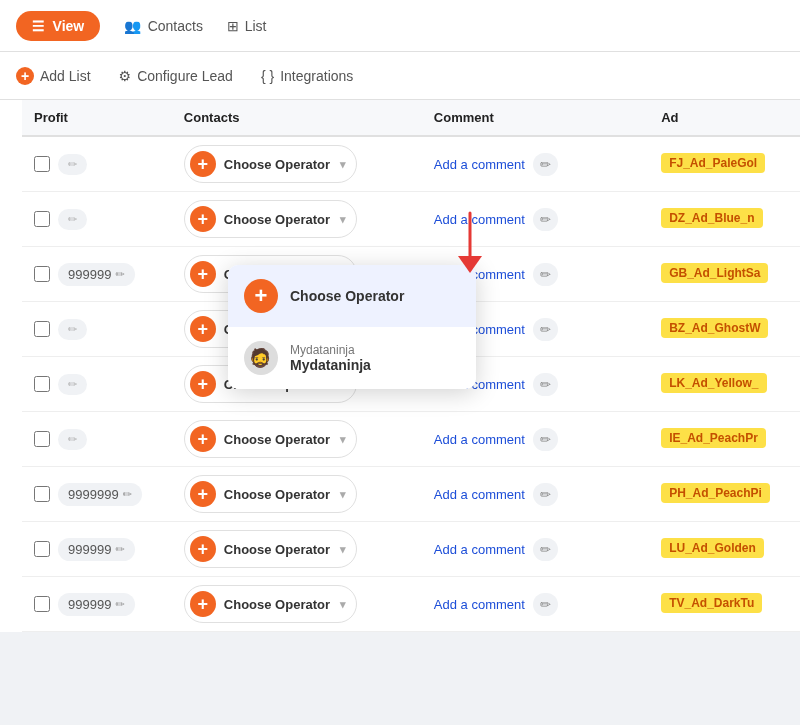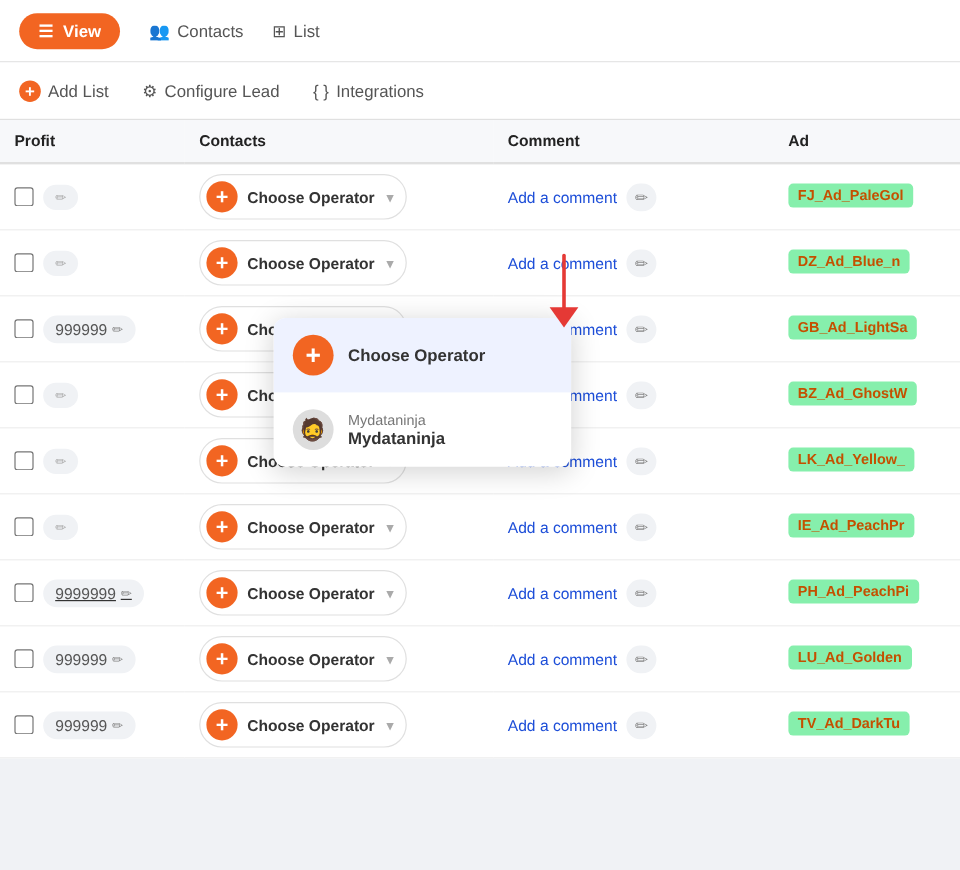--- a/index.html
+++ b/index.html
@@ -70,20 +70,21 @@
       justify-content: center;
       font-size: 14px;
       font-weight: bold;
     }
 
     
     .table-wrapper {
       background: white;
       overflow-x: hidden;
       position: relative;
+      padding-left: 22px;
     }
     table {
       width: 100%;
       border-collapse: collapse;
     }
     thead th {
       background: #f7f8fa;
       border-bottom: 2px solid #e0e0e0;
       padding: 10px 12px;
       text-align: left;
@@ -152,21 +153,21 @@
       color: #aaa;
       font-size: 11px;
       margin-left: 2px;
     }
 
     
     .comment-text { color: #1d4ed8; font-size: 13px; }
 
     
     .ad-cell {
-      background: #86efac;
+      background: #fde047;
       color: #c45000;
       font-size: 12px;
       font-weight: 600;
       padding: 3px 8px;
       border-radius: 4px;
       white-space: nowrap;
       max-width: 120px;
       overflow: hidden;
       text-overflow: ellipsis;
       display: inline-block;
@@ -436,21 +437,21 @@
             <td>
     <div style="display:flex;align-items:center;gap:8px;">
       <span class="comment-text">Add a comment</span>
       <span class="edit-pill" style="padding:4px 7px;">✏</span>
     </div>
             </td>
             <td><span class="ad-cell">IE_Ad_PeachPr</span></td>
           </tr>
           <tr>
             <td>
-    <div style="display:flex;align-items:center;gap:8px;text-decoration:underline;">
+    <div style="display:flex;align-items:center;gap:8px;">
       <input type="checkbox" class="cb" style="">
       <div class="edit-pill">
                   <span style="color:#555;font-size:13px;">9999999</span>
                   <span style="font-size:11px;">✏</span>
                 </div>
     </div>
             </td>
             <td>
     <button class="operator-btn">
       <div class="plus-circle">+</div>

